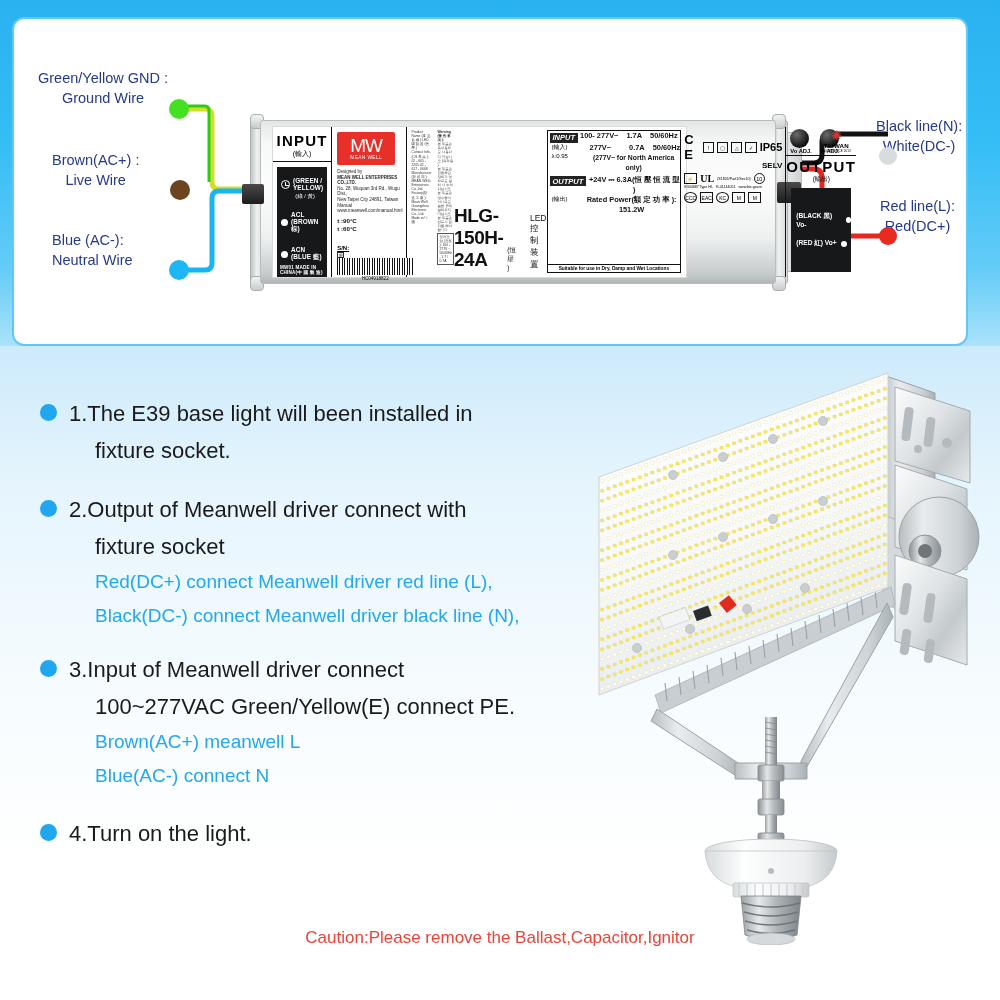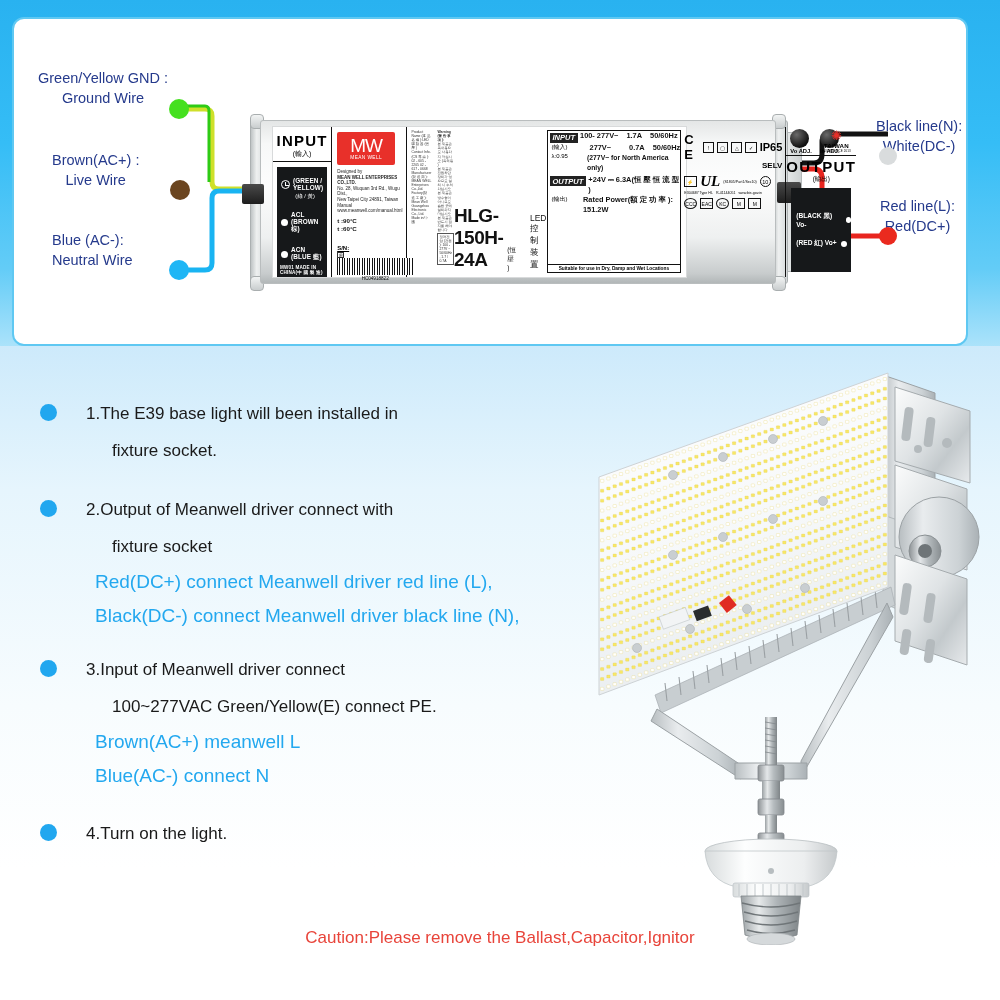--- a/index.html
+++ b/index.html
@@ -136,32 +136,32 @@
   #model-cn { font-size: 6.5px; color: #111; }
   #model-led { font-size: 8.5px; color: #111; margin-left: 10px; }
   #spec-body { display: flex; flex: 1; gap: 0; }
   #spec-table { width: 64%; border: 1px solid #111; display: flex; flex-direction: column; }
   .sp-row { display: flex; border-bottom: 0px; }
   .sp-tag {
     background: #222; color: #fff; font-size: 7.5px; font-weight: bold; font-style: italic;
     padding: 0.5px 3px; margin: 1.5px 2px 0 2px; height: 10px; line-height: 9px;
   }
   .sp-lab { font-size: 6px; padding-left: 4px; width: 42px; }
-  .sp-val { font-size: 7.4px; font-weight: bold; color: #111; line-height: 10px; }
+  .sp-val { font-size: 7.4px; font-weight: bold; color: #111; line-height: 10px; text-align: center; }
   .sp-val.sm { font-size: 6.8px; }
   #sp-foot {
     border-top: 1px solid #111; font-size: 4.8px; text-align: center; font-weight: bold;
     padding: 1px 0; margin-top: auto;
   }
   #cert-panel { flex: 1; padding-left: 3px; position: relative; }
   .cert-row { display: flex; align-items: center; gap: 3px; }
   .ce { font-size: 13px; font-weight: bold; letter-spacing: -1px; }
   .ip65 { font-size: 11px; font-weight: bold; }
   .selv { font-size: 8px; font-weight: bold; }
-  .ul { font-family: "Liberation Serif", serif; font-size: 15px; font-weight: bold; font-style: italic; }
+  .ul { font-family: "Liberation Serif", serif; font-size: 10px; font-weight: bold; }
   .cert-sm { font-size: 3.6px; }
   .badge-tri {
     width: 13px; height: 11px; border: 0.8px solid #111;
     display: inline-block; font-size: 5px; text-align: center; line-height: 11px;
   }
   .circ10 { width: 11px; height: 11px; border: 0.8px solid #111; border-radius: 50%; font-size: 5.5px; text-align: center; line-height: 11px; }
 
   
   #out-panel { width: 92px; border-left: 1px solid #111; display: flex; flex-direction: column; position: relative; }
   #adj-row { display: flex; gap: 8px; padding: 2px 2px 0 4px; align-items: flex-start; }
@@ -204,21 +204,21 @@
   }
 
   
   #steps { position: absolute; left: 40px; top: 395px; width: 560px; }
   .step { position: relative; margin-bottom: 4px; }
   .bullet {
     position: absolute; left: 0; top: 9px; width: 17px; height: 17px;
     border-radius: 50%; background: #21a7ef;
   }
   .step-main {
-    margin-left: 46px; font-size: 17px; color: #1a1a1a; line-height: 37px;
+    margin-left: 29px; font-size: 22px; color: #1a1a1a; line-height: 37px;
   }
   .step-main .ind { display: block; padding-left: 26px; }
   .sub-line {
     margin-left: 55px; font-size: 19px; color: #23a8ef; line-height: 34px;
   }
 
   
   #caution {
     position: absolute; left: 0; top: 928px; width: 1000px; text-align: center;
     color: #e8443a; font-size: 17px;

